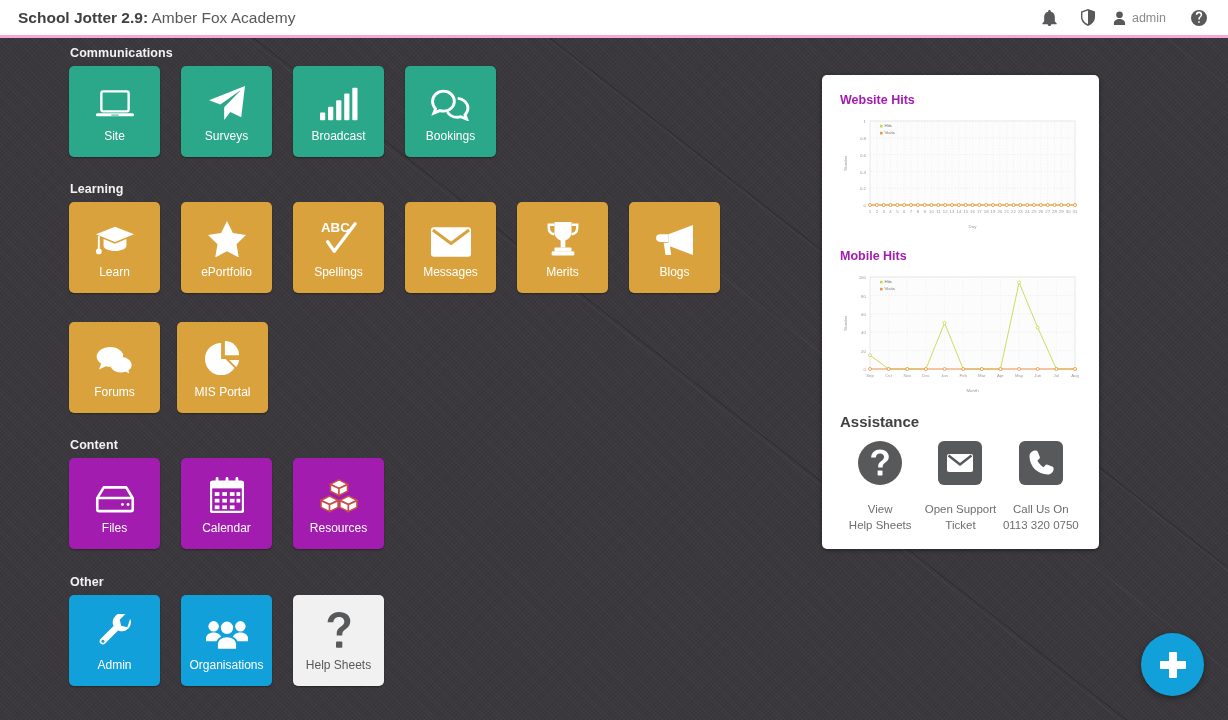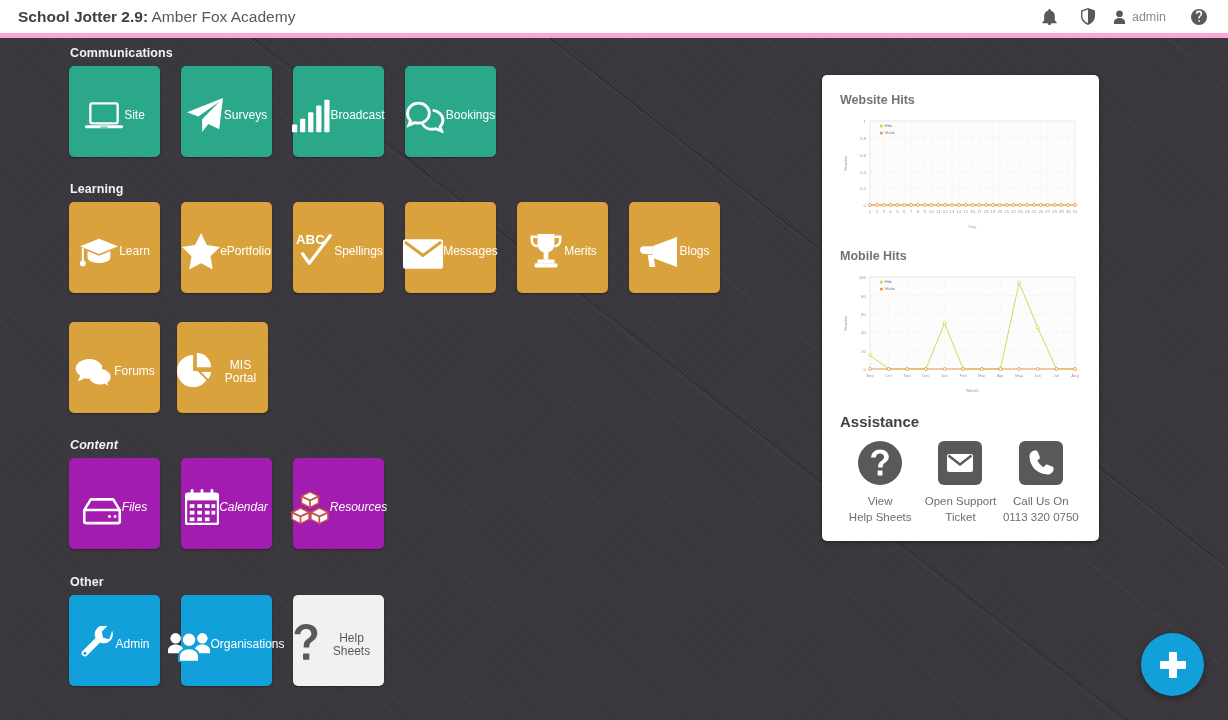--- a/index.html
+++ b/index.html
@@ -19,21 +19,21 @@
   
   .streaks { position:absolute; inset:38px 0 0 0; overflow:hidden; pointer-events:none; }
   .streak { position:absolute; width:2200px; height:1px; transform-origin:0 0;
             transform: rotate(38deg); }
   .streak.light { background: rgba(255,255,255,0.045); }
   .streak.dark  { background: rgba(0,0,0,0.20); }
 
   
   .topbar {
     position: absolute; top:0; left:0; right:0; height:38px;
-    background:#ffffff; border-bottom:5px solid #f9a8d4;
+    background:#ffffff; border-bottom:3px solid #f9a8d4;
     display:flex; align-items:center; z-index:40;
   }
   .brand { margin-left:18px; font-size:15.5px; color:#58595b; white-space:nowrap; }
   .brand b { color:#414042; font-weight:bold; }
   .topbar-right { margin-left:auto; display:flex; align-items:center; gap:0px; padding-right:10px; }
   .tb-icon {
     width:38px; height:38px; display:flex; align-items:center; justify-content:center;
     color:#58595b;
   }
   .tb-user { display:flex; align-items:center; gap:6px; padding:0 14px 0 6px; color:#8a8a8c; font-size:12.5px; }
@@ -42,46 +42,46 @@
   
   .tiles-area { position:absolute; top:38px; left:16px; width:800px; bottom:0; z-index:5; }
   .sec-title {
     color:#f2f2f2; font-size:12.5px; font-weight:bold;
     margin:0 0 6px 54px; letter-spacing:0.1px;
   }
   .sec { position:absolute; left:0; }
   .row { display:flex; gap:21px; margin-left:53px; }
   .tile {
     width:91px; height:91px; border-radius:5px;
-    display:flex; flex-direction:row; align-items:center; justify-content:center;
+    display:flex; flex-direction:column; align-items:center; justify-content:center;
     color:#fff; cursor:pointer;
     box-shadow: 0 1px 2px rgba(0,0,0,0.35);
     position:relative;
   }
   .tile .ico { height:42px; display:flex; align-items:flex-end; justify-content:center; }
   .tile .lbl { font-size:12px; margin-top:9px; text-align:center; line-height:1.1; }
   .tile.teal   { background:#2ba78a; }
   .tile.amber  { background:#d9a23c; }
   .tile.red    { background:#a21caf; }
   .tile.blue   { background:#12a0db; }
   .tile.white  { background:#f1f1f1; color:#58595b; }
 
   
   .panel {
     position:absolute; left:822px; top:75px; width:277px;
     background:#fff; border-radius:5px; z-index:10;
     box-shadow:0 1px 4px rgba(0,0,0,0.45);
     padding:18px 18px 16px 18px;
   }
-  .panel h3 { font-size:12.5px; color:#737373; font-weight:bold; margin-bottom:4px; }
+  .panel h3 { font-size:12.5px; color:#a21caf; font-weight:bold; margin-bottom:4px; }
   .chart-wrap { width:100%; height:118px; margin:6px 0 18px 0; }
   .chart-wrap.tall { height:126px; }
   .assist-title { font-size:15px; color:#414042; font-weight:bold; margin-bottom:10px; }
   .assist-row { display:flex; justify-content:space-around; }
-  .assist-item { display:flex; flex-direction:column; align-items:center; width:82px; cursor:pointer; }
+  .assist-item { display:flex; flex-direction:column; align-items:center; width:82px; cursor:pointer;gap:8px; }
   .assist-ico { color:#58595b; height:46px; display:flex; align-items:center; }
   .assist-lbl { margin-top:8px; font-size:11.5px; color:#6d6e71; text-align:center; line-height:1.35; }
 
   
   .fab {
     position:absolute; left:1141px; top:633px; width:63px; height:63px;
     border-radius:50%; background:#12a0db; z-index:30; cursor:pointer;
     display:flex; align-items:center; justify-content:center;
     box-shadow:0 2px 6px rgba(0,0,0,0.4);
   }
@@ -259,21 +259,21 @@
             <path d="M17 2a17 17 0 1017 17H17z"></path>
             <path d="M21 0v15h15A15 15 0 0021 0z"></path>
             <path d="M23 19h14a14 14 0 01-4.1 9.9z" fill="#fff" stroke="#d9a23c" stroke-width="2"></path>
           </svg>
         </div>
         <div class="lbl">MIS Portal</div>
       </div>
     </div>
   </div>
 
-  <div class="sec" style="top:400px;font-style:italic;">
+  <div class="sec" style="top:400px;">
     <div class="sec-title">Content</div>
     <div class="row">
       <div class="tile red">
         <div class="ico">
           <svg width="40" height="28" viewBox="0 0 42 30" fill="none" stroke="#fff" stroke-width="2.8">
             <path d="M2 14L9 2.5h24L40 14v12a2 2 0 01-2 2H4a2 2 0 01-2-2z" stroke-linejoin="round"></path>
             <path d="M2.5 14h37"></path>
             <circle cx="29" cy="21" r="1.6" fill="#fff" stroke="none"></circle>
             <circle cx="35" cy="21" r="1.6" fill="#fff" stroke="none"></circle>
           </svg>

